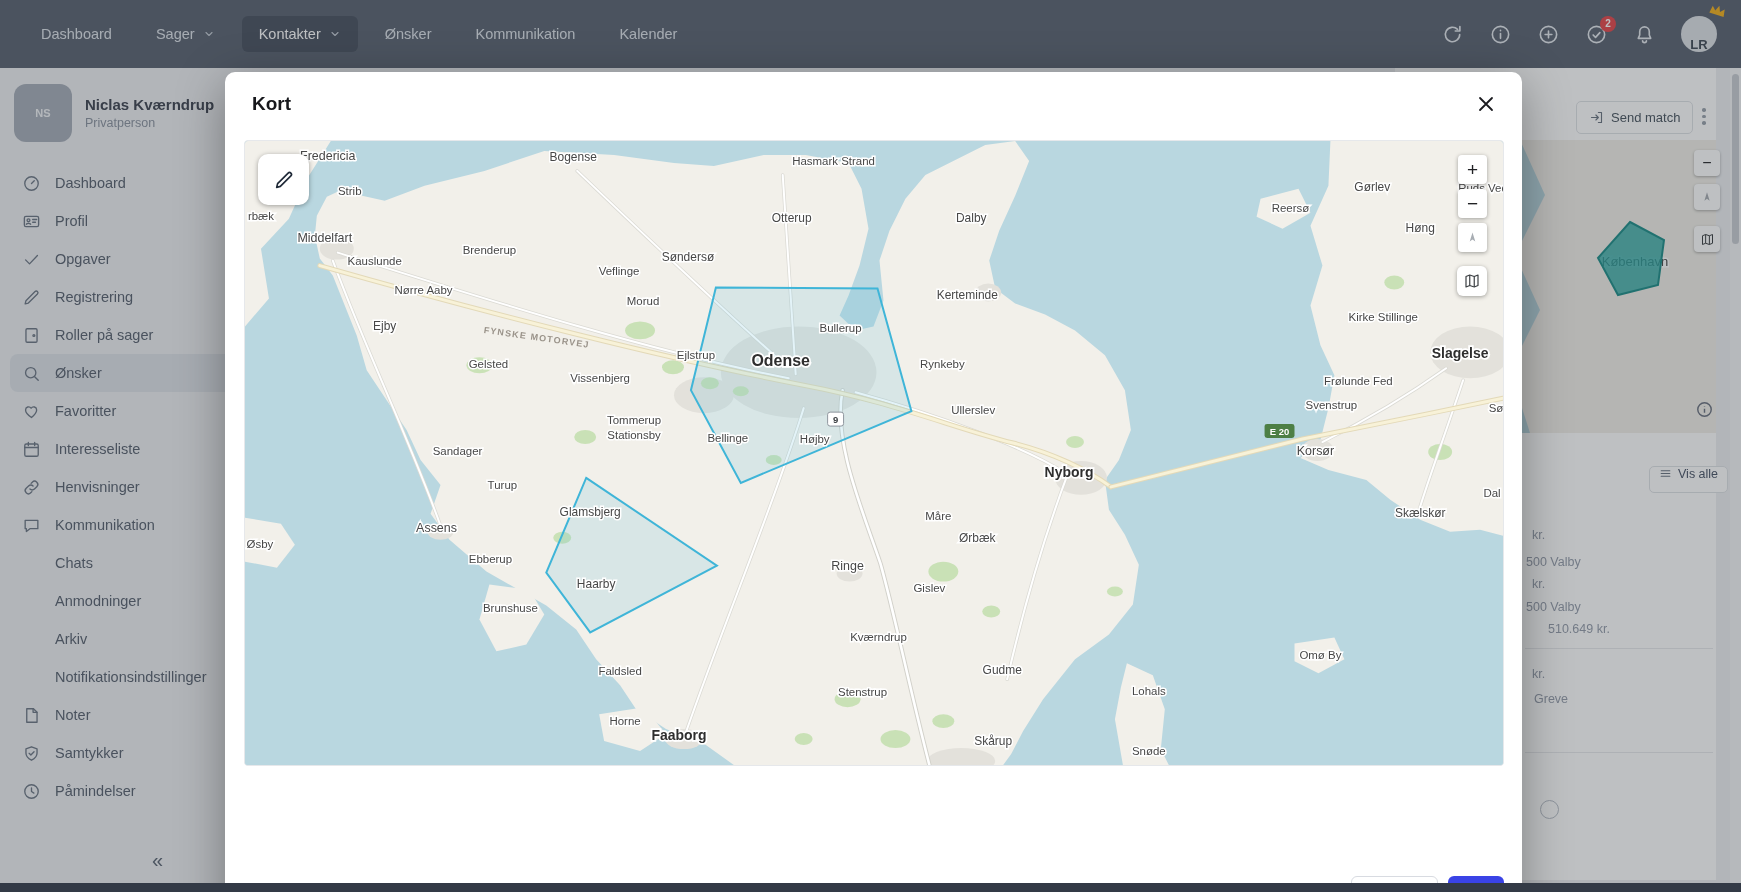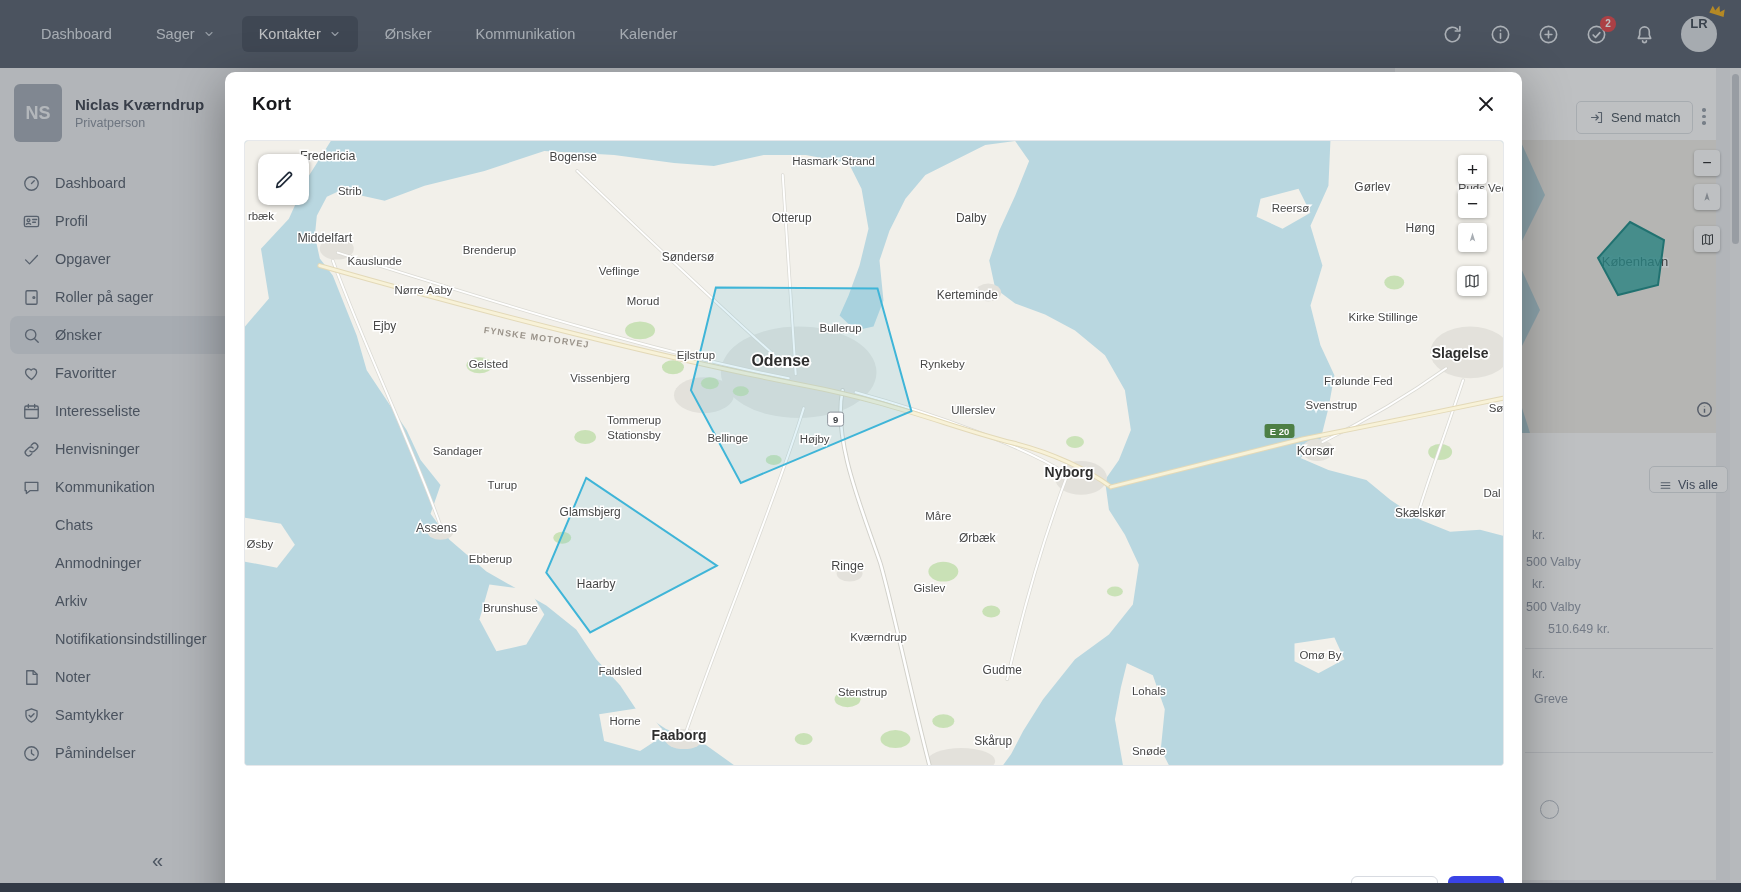--- a/index.html
+++ b/index.html
@@ -11,46 +11,46 @@
   
   .navbar{position:absolute;top:0;left:0;right:0;height:68px;background:#5b6472;display:flex;align-items:center;justify-content:space-between;padding:0 24px;z-index:10}
   .nav-items{display:flex;align-items:center;gap:10px}
   .nav-item{color:#dde2e9;font-size:14.5px;padding:10px 17px;border-radius:6px;display:flex;gap:8px;align-items:center;white-space:nowrap}
   .nav-item.active{background:#4a5261;color:#fff}
   .nav-item svg{width:12px;height:12px;stroke:#c3cad4;fill:none;stroke-width:2.2;stroke-linecap:round;stroke-linejoin:round}
   .nav-right{display:flex;align-items:center;gap:25px}
   .nav-icon{width:23px;height:23px;color:#e4e8ee;position:relative;display:flex}
   .nav-icon svg{width:100%;height:100%;stroke:currentColor;fill:none;stroke-width:1.7;stroke-linecap:round;stroke-linejoin:round}
   .nav-badge{position:absolute;top:-7px;right:-8px;min-width:16px;height:16px;background:#e5484d;color:#fff;border-radius:50%;font-size:10px;font-weight:bold;display:flex;align-items:center;justify-content:center;padding:0 3px}
-  .avatar{width:36px;height:36px;border-radius:50%;background:#dde1e6;color:#414b57;font-weight:bold;font-size:13px;display:flex;align-items:flex-start;justify-content:center;position:relative}
+  .avatar{width:36px;height:36px;border-radius:50%;background:#dde1e6;color:#414b57;font-weight:bold;font-size:13px;display:flex;align-items:flex-end;justify-content:center;position:relative}
   .crown{position:absolute;top:-15px;right:-11px;width:20px;height:18px;transform:rotate(18deg)}
 
   
   .sidebar{position:absolute;top:68px;left:0;width:318px;bottom:8px;background:#eef0f3;padding:16px 10px;z-index:5}
   .profile{display:flex;gap:13px;align-items:center;padding:0 4px;margin-bottom:22px}
-  .profile-avatar{width:48px;height:58px;background:#a7aeb9;color:#f0f2f5;border-radius:6px;font-size:18px;font-weight:bold;display:flex;align-items:center;justify-content:center}
+  .profile-avatar{width:58px;height:58px;background:#a7aeb9;color:#f0f2f5;border-radius:12px;font-size:11px;font-weight:bold;display:flex;align-items:center;justify-content:center}
   .profile-name{font-size:15px;font-weight:600;color:#3f4552}
   .profile-sub{font-size:12.5px;color:#8b93a0;margin-top:3px}
   .side-item{display:flex;align-items:center;gap:14px;height:38px;padding:0 12px;color:#596270;font-size:14.5px;border-radius:8px;white-space:nowrap}
   .side-item.active{background:#dee3e9}
   .side-icon{width:19px;height:19px;flex:0 0 19px;color:#6e7886;display:flex}
   .side-icon svg{width:100%;height:100%;stroke:currentColor;fill:none;stroke-width:1.7;stroke-linecap:round;stroke-linejoin:round}
   .side-badge{margin-left:auto;color:#8e97a3;font-size:10px}
   .collapse{position:absolute;bottom:12px;left:152px;color:#5b6573;font-size:20px;letter-spacing:-3px}
 
   
   .right-panel{position:absolute;left:1395px;top:60px;width:321px;height:820px;background:#ffffff;z-index:4}
   .send-match{position:absolute;left:1576px;top:101px;height:33px;padding:0 12px;background:#fff;border:1px solid #dfe2e6;border-radius:5px;display:flex;align-items:center;gap:7px;font-size:13px;color:#4a5560;z-index:5}
   .send-match svg{width:15px;height:15px;stroke:#6b7582;fill:none;stroke-width:1.8;stroke-linecap:round;stroke-linejoin:round}
   .dots-vert{position:absolute;left:1702px;top:108px;width:4px;z-index:5;display:flex;flex-direction:column;gap:3px}
   .dots-vert i{width:3.5px;height:3.5px;border-radius:50%;background:#9aa2ac}
   .bg-map{position:absolute;left:1395px;top:140px;width:321px;height:293px;z-index:5}
   .bg-ctrl{position:absolute;width:26px;height:26px;background:#fff;border-radius:4px;box-shadow:0 1px 3px rgba(0,0,0,.3);display:flex;align-items:center;justify-content:center;font-size:16px;color:#202124;z-index:6}
   .bg-info{position:absolute;left:1695px;top:400px;width:19px;height:19px;color:#6b7280;z-index:6}
-  .vis-alle{position:absolute;left:1649px;top:466px;height:27px;padding:0 9px;background:#fff;border:1px solid #dfe2e6;border-radius:5px;display:flex;align-items:flex-end;gap:6px;font-size:12.5px;color:#4a5568;z-index:5}
+  .vis-alle{position:absolute;left:1649px;top:466px;height:27px;padding:0 9px;background:#fff;border:1px solid #dfe2e6;border-radius:5px;display:flex;align-items:flex-start;gap:6px;font-size:12.5px;color:#4a5568;z-index:5}
   .vis-alle svg{width:13px;height:13px;stroke:#6b7582;fill:none;stroke-width:2;stroke-linecap:round}
   .bg-frag{position:absolute;font-size:12.5px;color:#959dab;z-index:5;white-space:nowrap}
   .bg-divider{position:absolute;left:1525px;width:188px;height:1px;background:#e8eaed;z-index:5}
   .bg-circle-icon{position:absolute;left:1540px;top:800px;width:19px;height:19px;border:1.6px solid #b9c0c9;border-radius:50%;z-index:5}
   .scrollbar{position:absolute;right:0;top:68px;bottom:8px;width:11px;background:#f4f5f7;z-index:6}
   .scroll-thumb{position:absolute;top:6px;left:2px;width:7px;height:170px;border-radius:4px;background:#c9cdd3}
 
   
   .overlay{position:absolute;inset:0;background:rgba(40,45,52,.30);z-index:40}
   .modal{position:absolute;left:225px;top:72px;width:1297px;height:854px;background:#fff;border-radius:10px;box-shadow:0 12px 48px rgba(0,0,0,.35);z-index:50}
@@ -178,20 +178,28 @@
           </span>
           <span>Profil</span>
         </div>
         <div class="side-item">
           <span class="side-icon">
             <svg viewBox="0 0 24 24">
               <path d="M4.5 12.5l5 5L19.5 7"></path>
             </svg>
           </span>
           <span>Opgaver</span>
+        </div>
+        <div class="side-item">
+          <span class="side-icon">
+            <svg viewBox="0 0 24 24">
+              <path d="M4 20l1-4L16.5 4.5a2 2 0 0 1 3 3L8 19l-4 1z"></path>
+            </svg>
+          </span>
+          <span>Registrering</span>
         </div>
         <div class="side-item">
           <span class="side-icon">
             <svg viewBox="0 0 24 24">
               <rect x="5" y="3.5" width="14" height="17" rx="1.5"></rect>
               <circle cx="15" cy="12" r="1.2"></circle>
             </svg>
           </span>
           <span>Roller på sager</span>
         </div>

